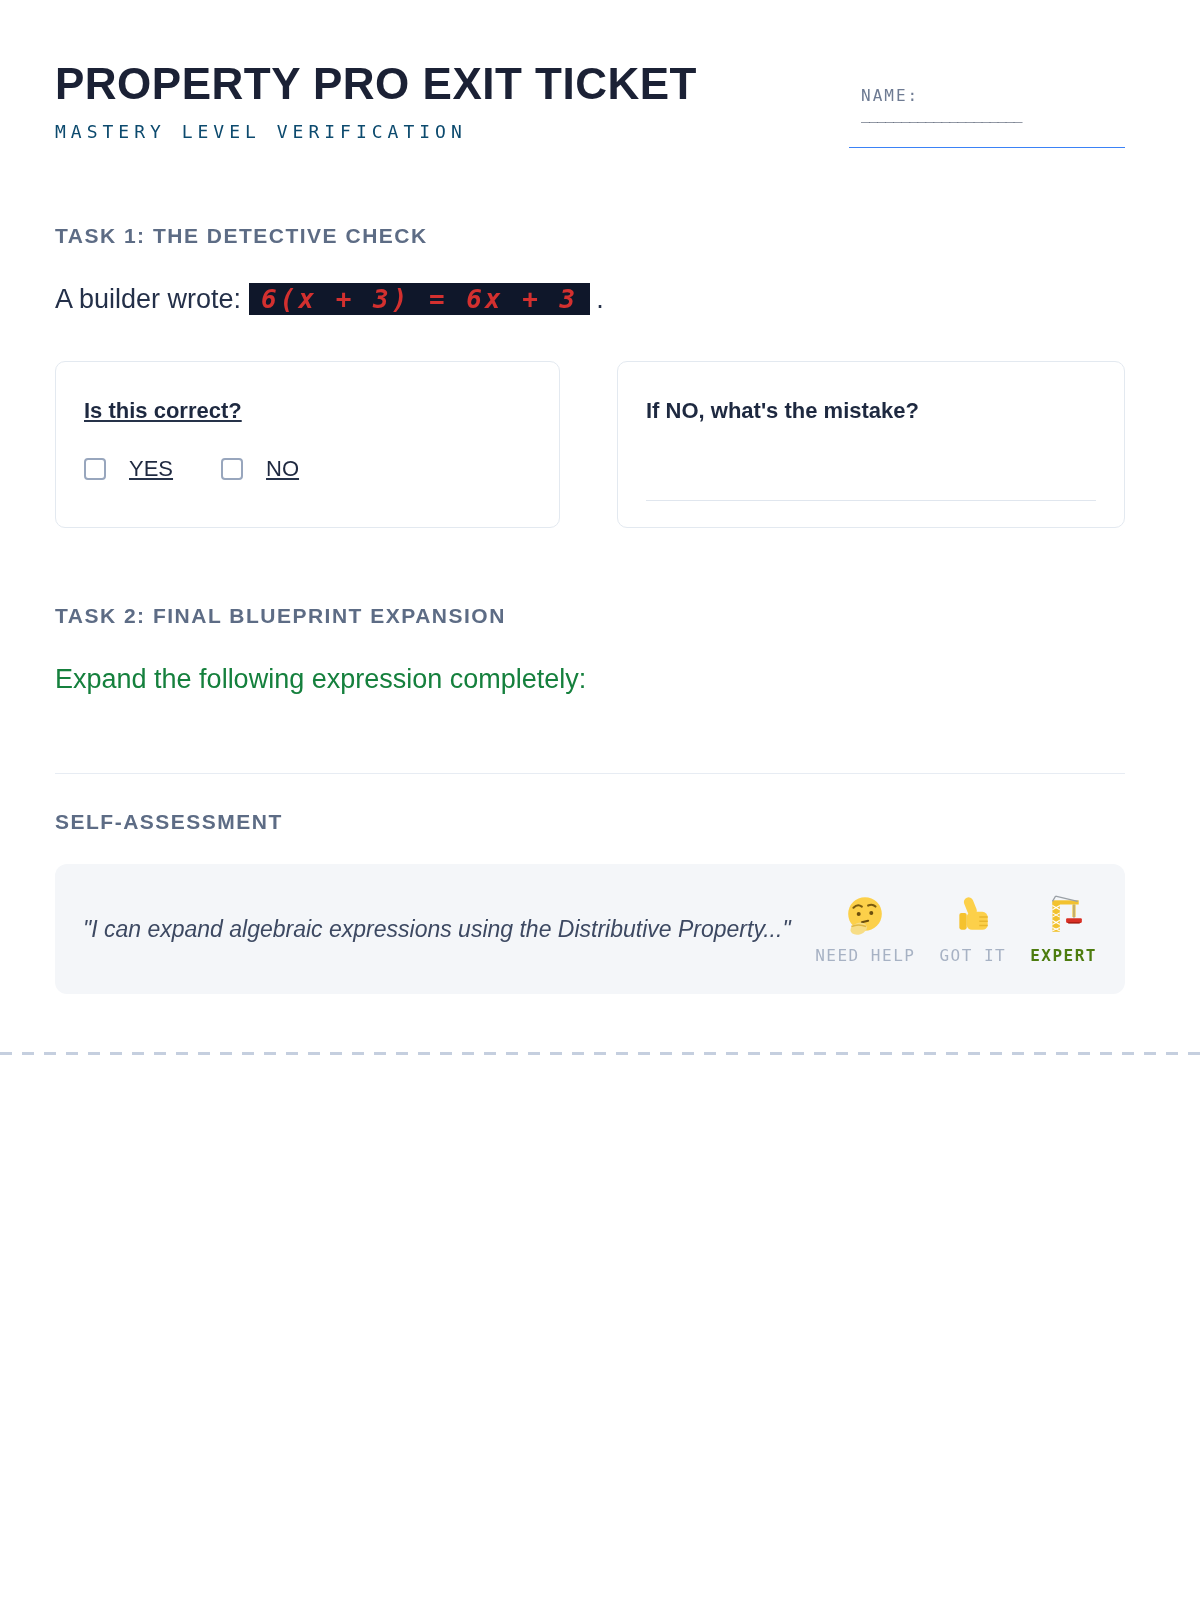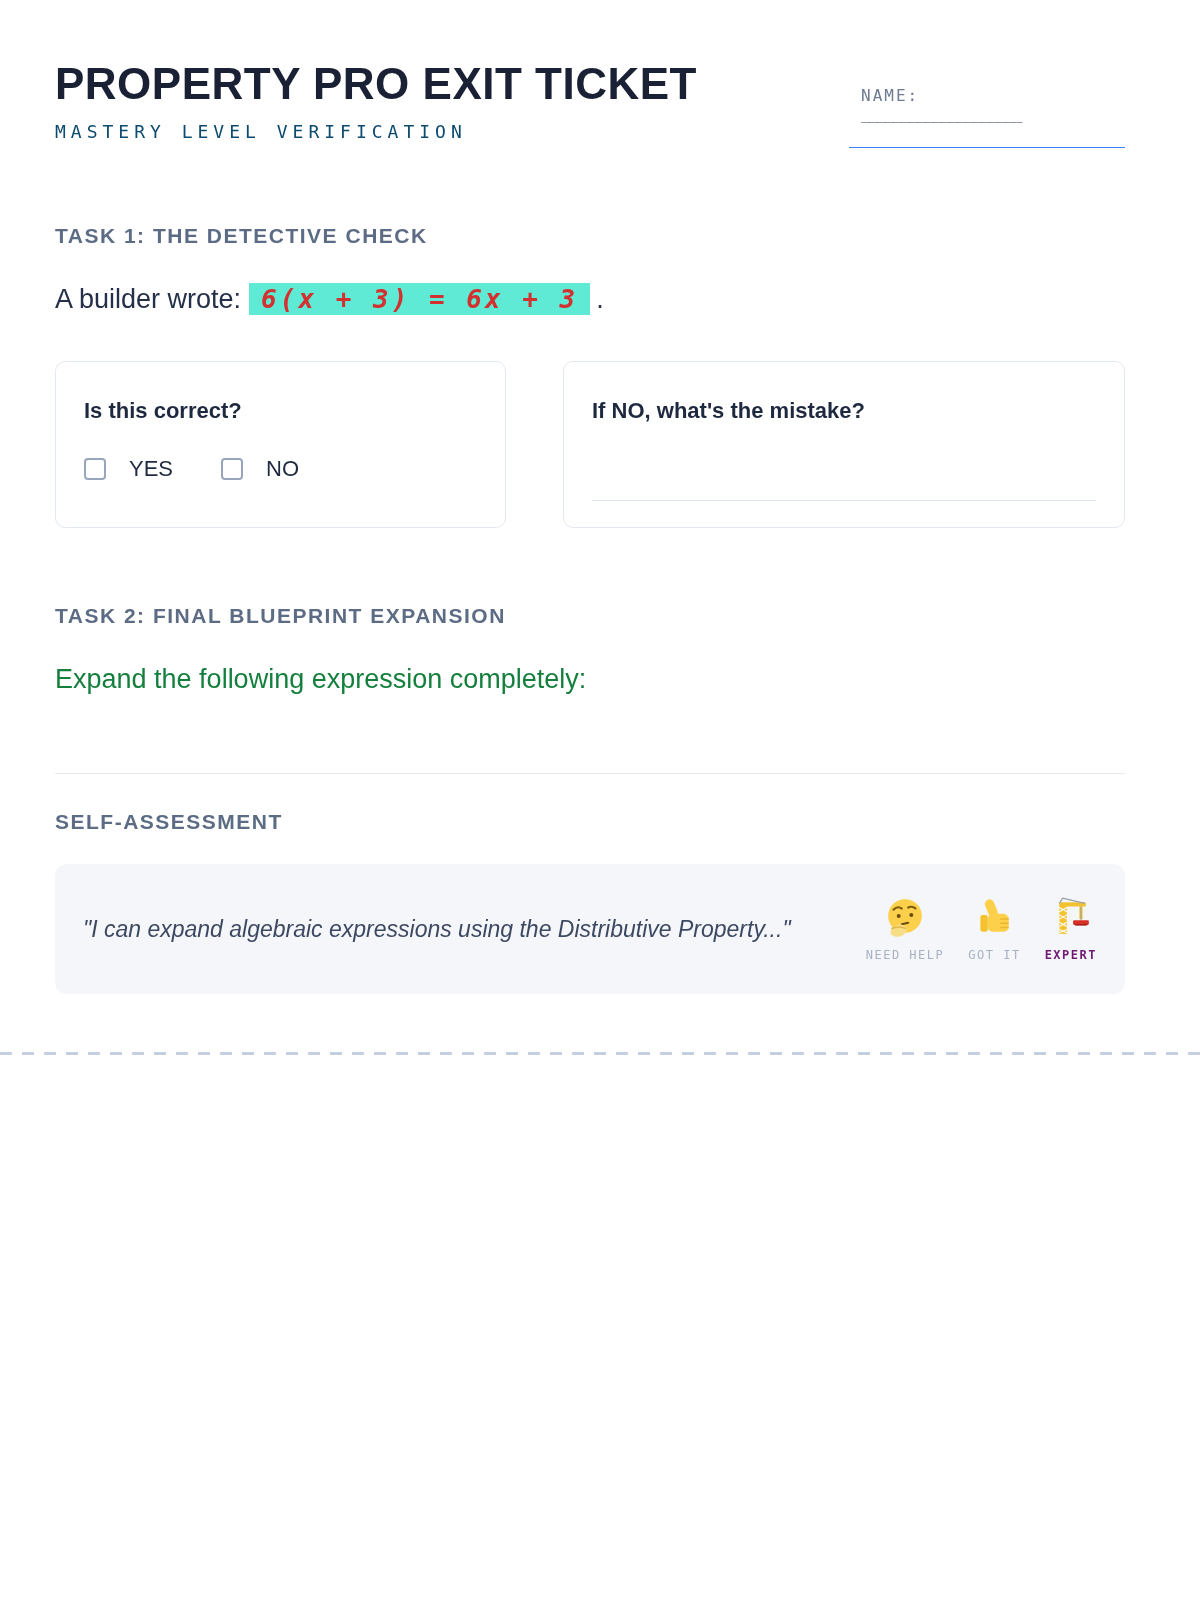--- a/index.html
+++ b/index.html
@@ -33,31 +33,31 @@
   
   .section-heading {
     font-size: 21px; font-weight: 700; letter-spacing: 1.5px; color: #5d6c85;
   }
 
   
   .task1-heading { margin-top: 76px; }
   .task1-prompt { margin-top: 36px; font-size: 27px; color: #243049; }
   .expr {
     font-family: "DejaVu Sans Mono", monospace; font-style: italic; font-weight: 700;
-    font-size: 26px; color: #d3302f; background: #5eead4;
+    font-size: 26px; color: #d3302f; background: #0f172a;
     padding: 1px 12px; letter-spacing: 3px; margin-left: 8px;
   }
   .prompt-period { margin-left: 6px; }
 
   .cards { margin-top: 46px; display: flex; gap: 57px; }
   .card {
     border: 1px solid #e3e9f0; border-radius: 10px; height: 167px;
     padding: 36px 28px 0 28px; background: #ffffff; position: relative;
   }
-  .card-1 { width: 451px; }
+  .card-1 { width: 505px; text-decoration: underline; }
   .card-2 { flex: 1; }
   .card-title { font-size: 22px; font-weight: 700; color: #1e2940; }
   .choices { margin-top: 32px; display: flex; gap: 48px; }
   .choice { display: flex; align-items: center; gap: 23px; cursor: pointer; justify-content: space-between; }
   .checkbox {
     width: 22px; height: 22px; border: 2px solid #98a6bd; border-radius: 4px;
     background: #ffffff; display: inline-block;
   }
   .choice-label { font-size: 22px; color: #1f2940; }
   .answer-line {
@@ -87,23 +87,23 @@
   .sa-box {
     margin-top: 30px; height: 130px; background: #f4f6f9; border-radius: 12px;
     display: flex; align-items: center; padding: 0 28px;
   }
   .sa-statement { flex: 1; font-size: 23px; font-style: italic; color: #3d4962; padding-right: 20px; }
   .sa-options { display: flex; gap: 24px; align-items: flex-end; }
   .sa-option { display: flex; flex-direction: column; align-items: center; cursor: pointer; }
   .sa-option svg { width: 42px; height: 42px; display: block; }
   .sa-label {
     margin-top: 10px; font-family: "DejaVu Sans Mono", monospace;
-    font-size: 12px; letter-spacing: 1.5px; color: #a7b2c4; white-space: nowrap;
-  }
-  .sa-label.expert { font-weight: 700; color: #701a75; }
+    font-size: 16px; letter-spacing: 1.5px; color: #a7b2c4; white-space: nowrap;
+  }
+  .sa-label.expert { font-weight: 700; color: #4d7c0f; }
 
   
   .cut-line {
     margin: 58px -75px 0 -55px; height: 3px;
     background: repeating-linear-gradient(90deg, #c5cfdf 0 12px, transparent 12px 22px);
   }
 </style>
 </head>
 <body>
 

